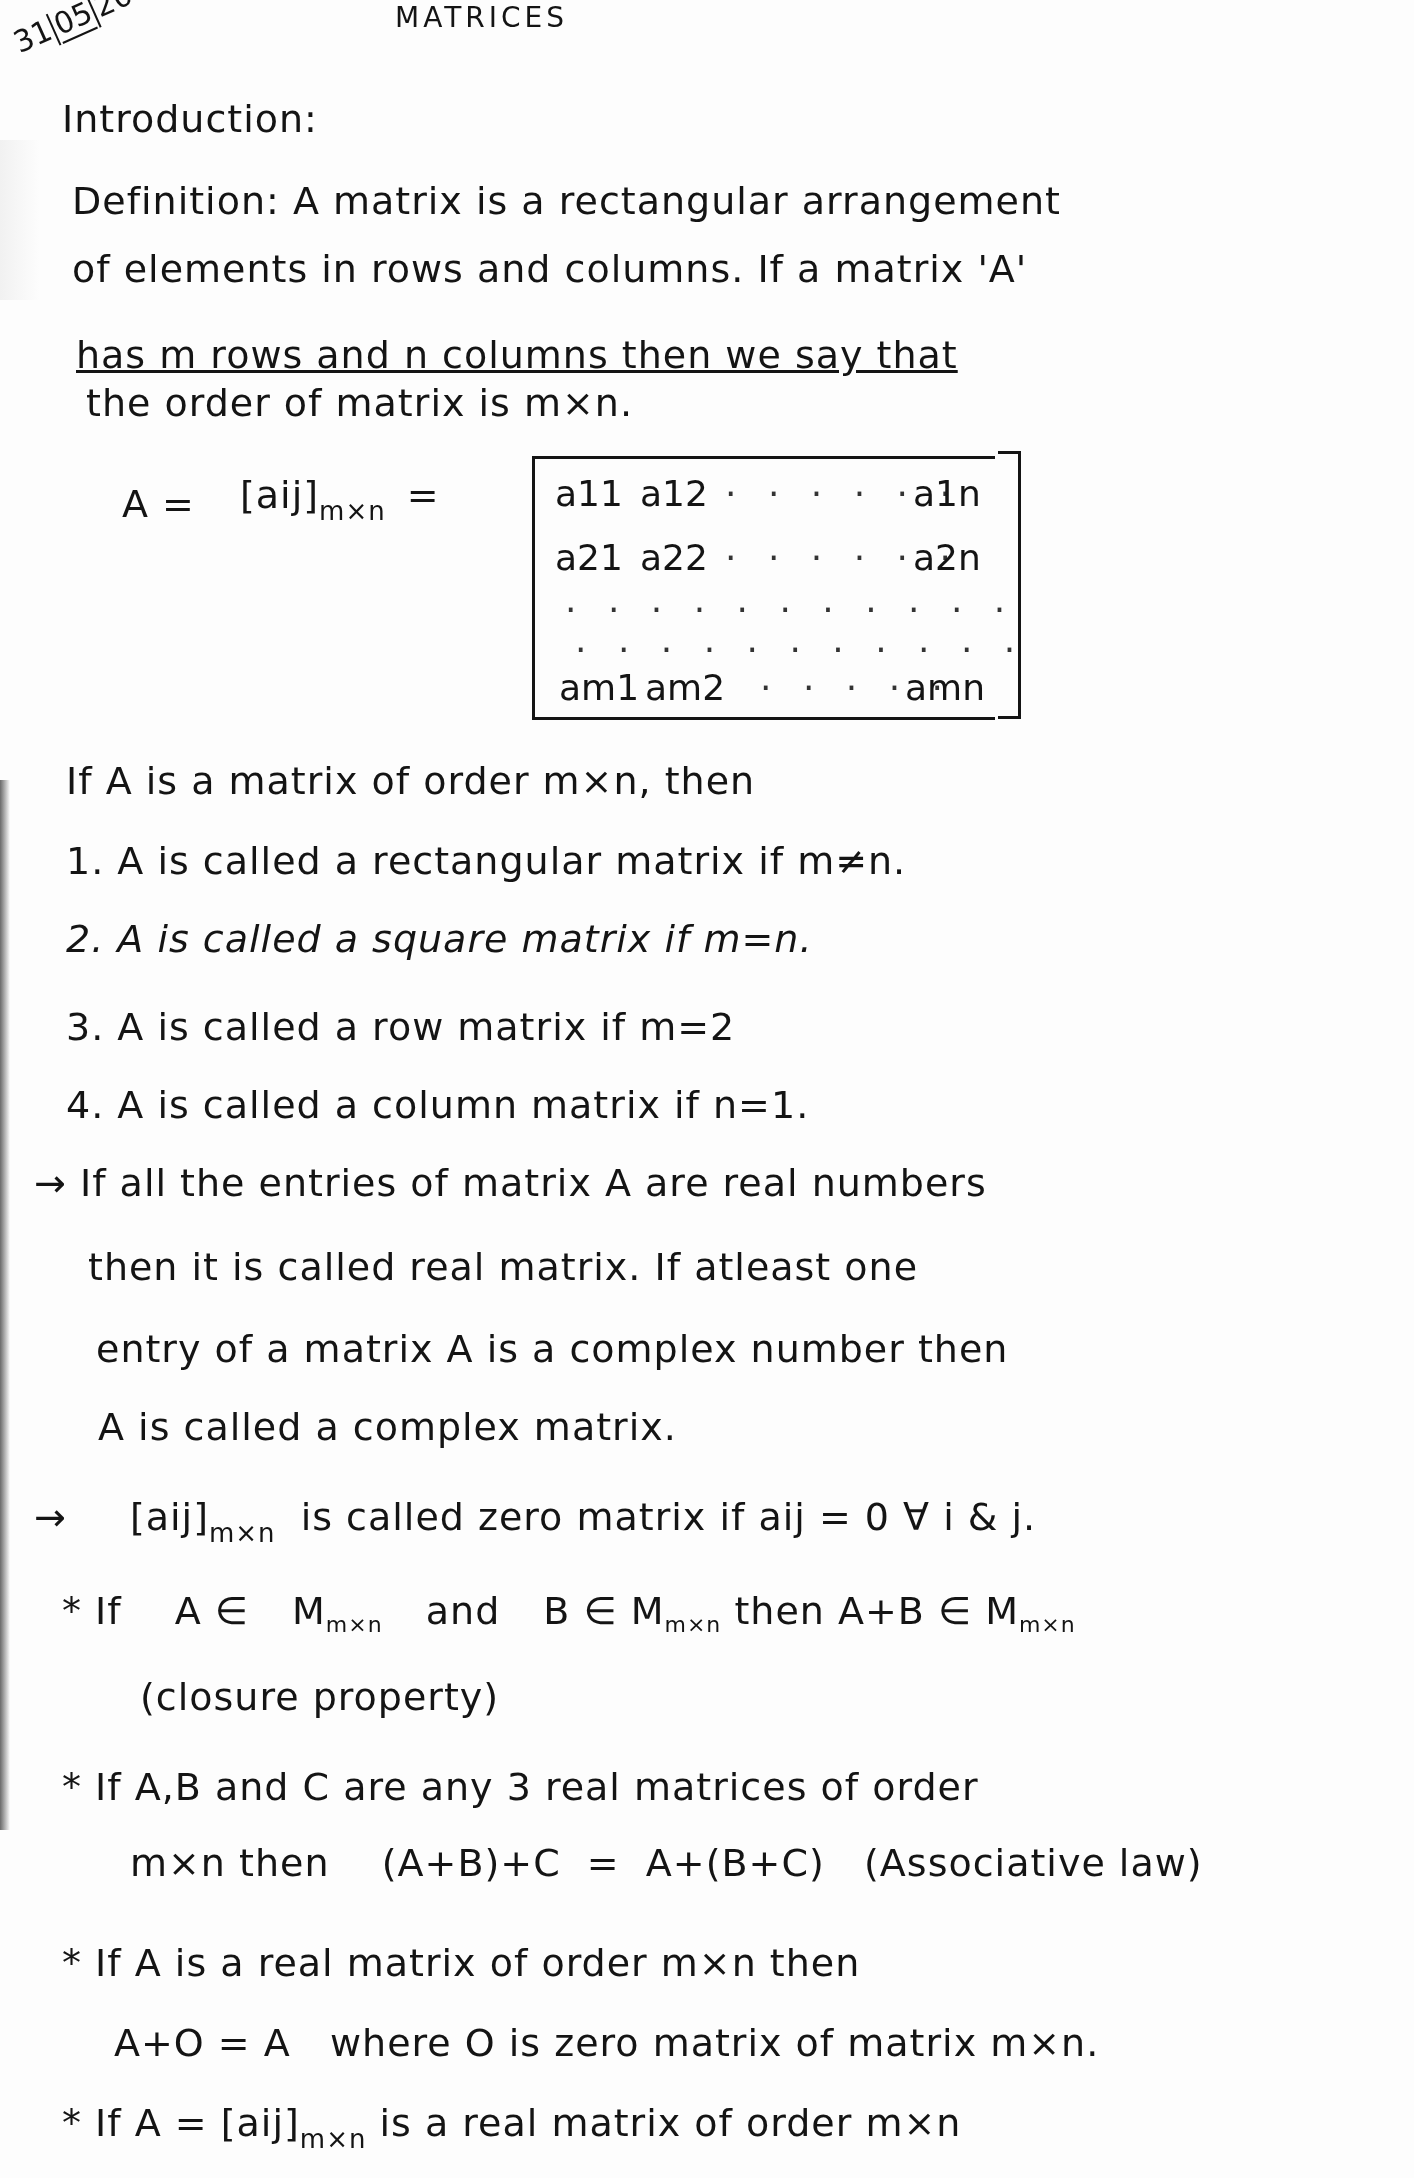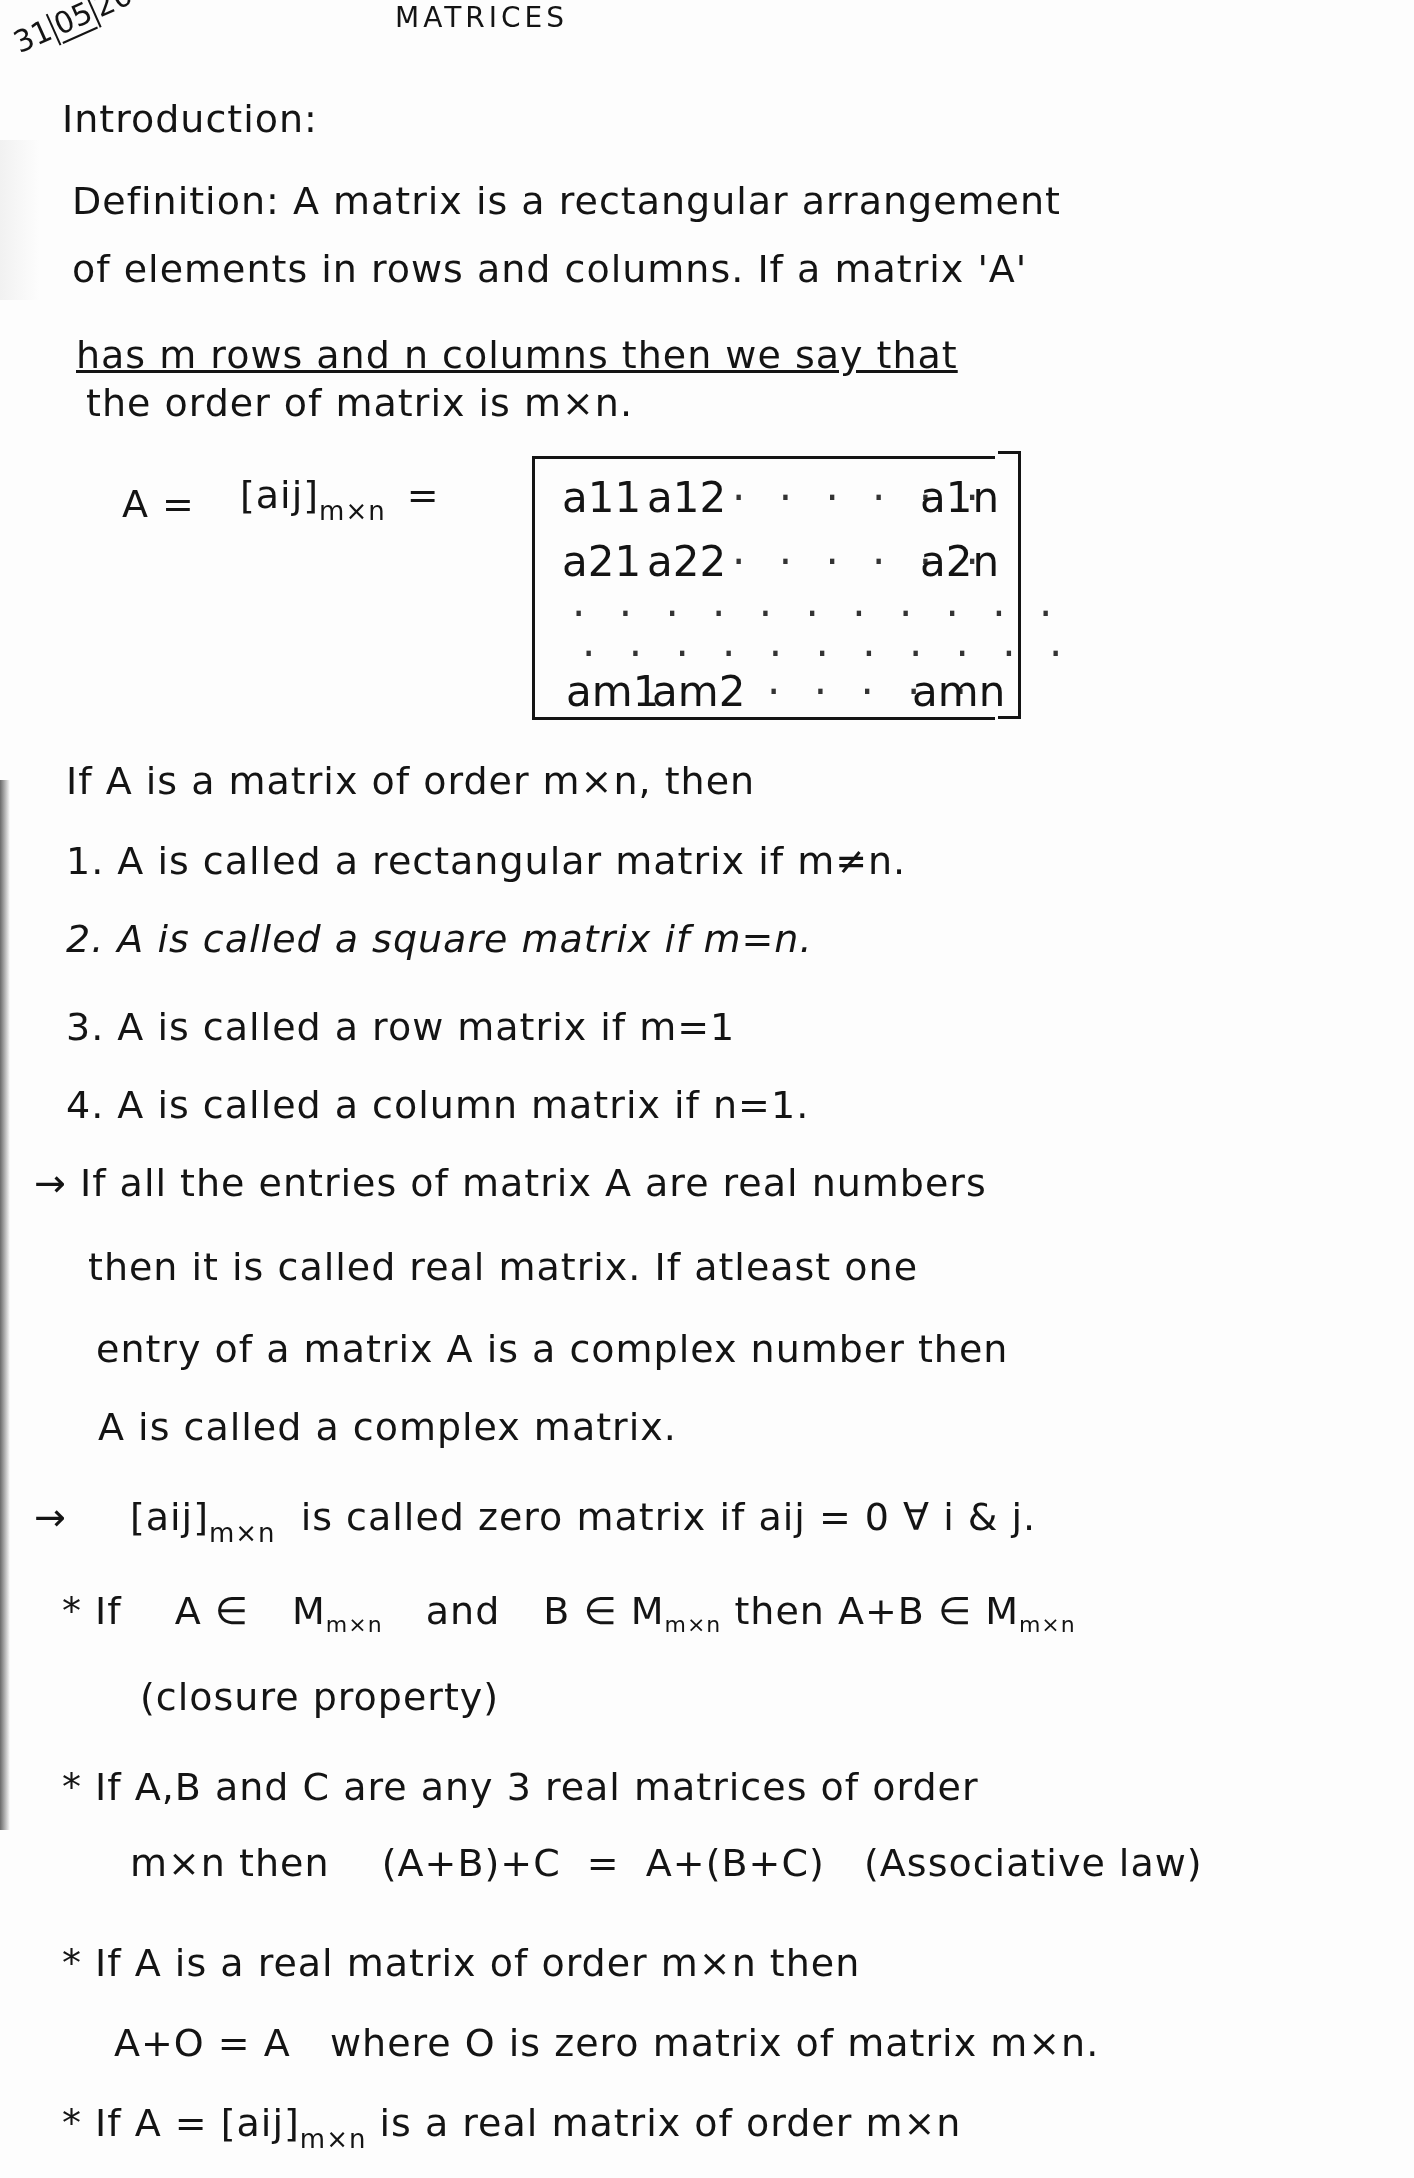--- a/index.html
+++ b/index.html
@@ -28,21 +28,21 @@
   .sub { font-size: 26px; vertical-align: -12px; }
   .sub-sm { font-size: 22px; vertical-align: -8px; }
   .matrix {
     position: absolute; left: 532px; top: 456px; width: 460px; height: 258px;
     border-left: 3px solid #141414; border-top: 3px solid #141414; border-bottom: 3px solid #141414;
   }
   .matrix::after {
     content: ""; position: absolute; right: -26px; top: -8px; width: 20px; height: 262px;
     border-right: 3px solid #141414; border-top: 3px solid #141414; border-bottom: 3px solid #141414;
   }
-  .matrix .cell { position: absolute; font-size: 42px; white-space: nowrap; margin-left: 7px; }
+  .matrix .cell { position: absolute; font-size: 36px; white-space: nowrap; }
   .dots { letter-spacing: 10px; color: #333; }
 </style>
 </head>
 <body>
 
 <div class="edge-shadow"></div>
 <div class="edge-shadow2"></div>
 
 <div class="date">
   <span>31</span><span class="sep"></span><span class="ul">05</span><span class="sep"></span><span>20</span>
@@ -88,21 +88,21 @@
 <div class="hw" style="left:66px; top:842px;">
   <span>1.</span>
   <span>A is called a rectangular matrix if m≠n.</span>
 </div>
 <div class="hw" style="left:66px; top:920px;font-style:italic;">
   <span>2.</span>
   <span>A is called a square matrix if m=n.</span>
 </div>
 <div class="hw" style="left:66px; top:1008px;">
   <span>3.</span>
-  <span>A is called a row matrix if m=1</span>
+  <span>A is called a row matrix if m=2</span>
 </div>
 <div class="hw" style="left:66px; top:1086px;">
   <span>4.</span>
   <span>A is called a column matrix if n=1.</span>
 </div>
 
 <div class="hw" style="left:34px; top:1164px;">
   <span>→</span>
   <span>If all the entries of matrix A are real numbers</span>
 </div>

